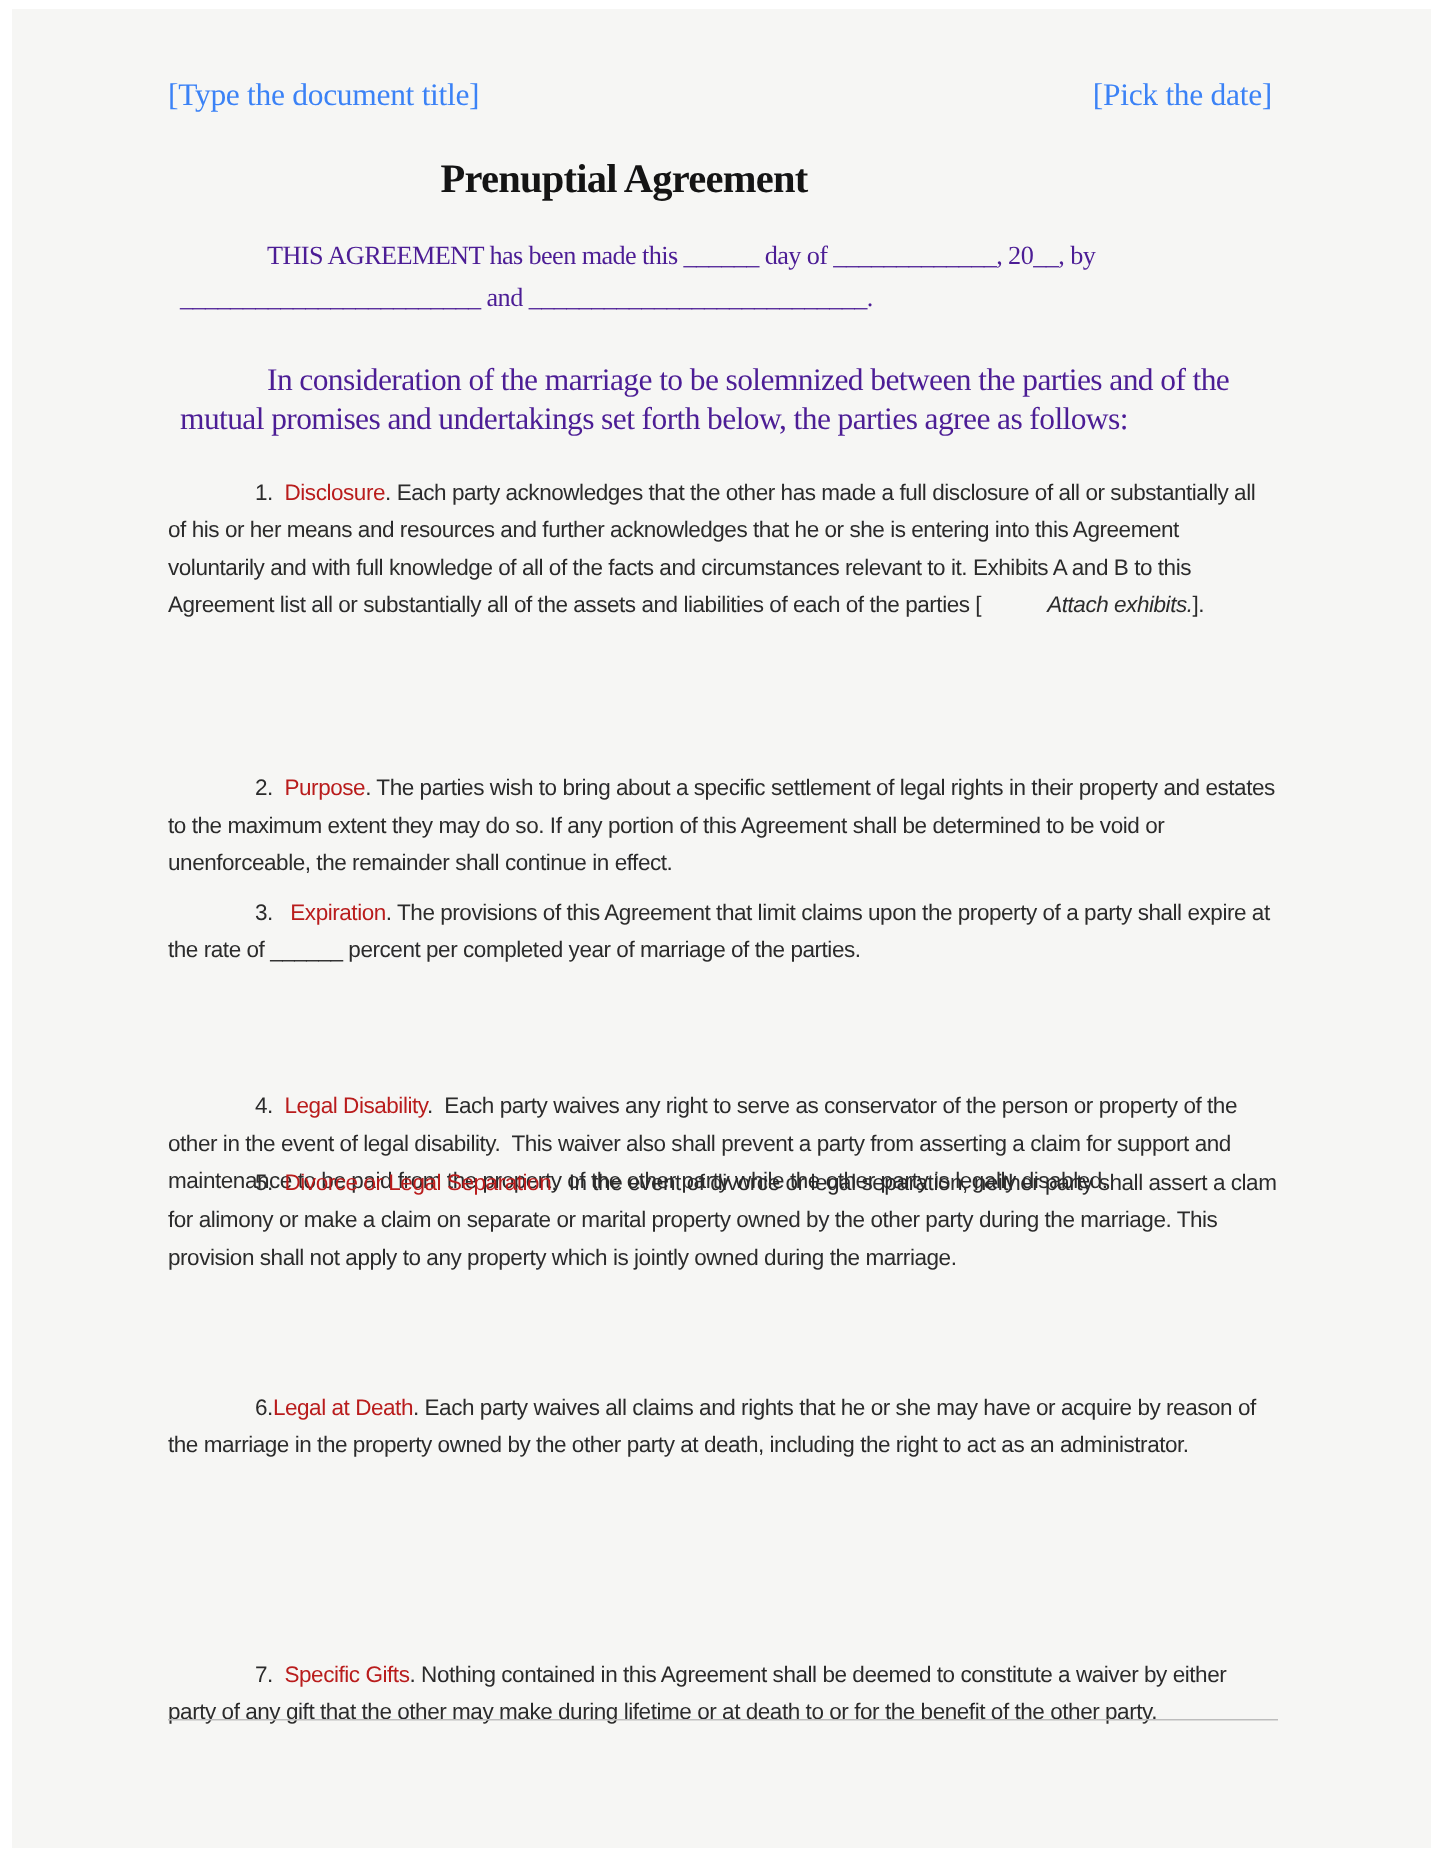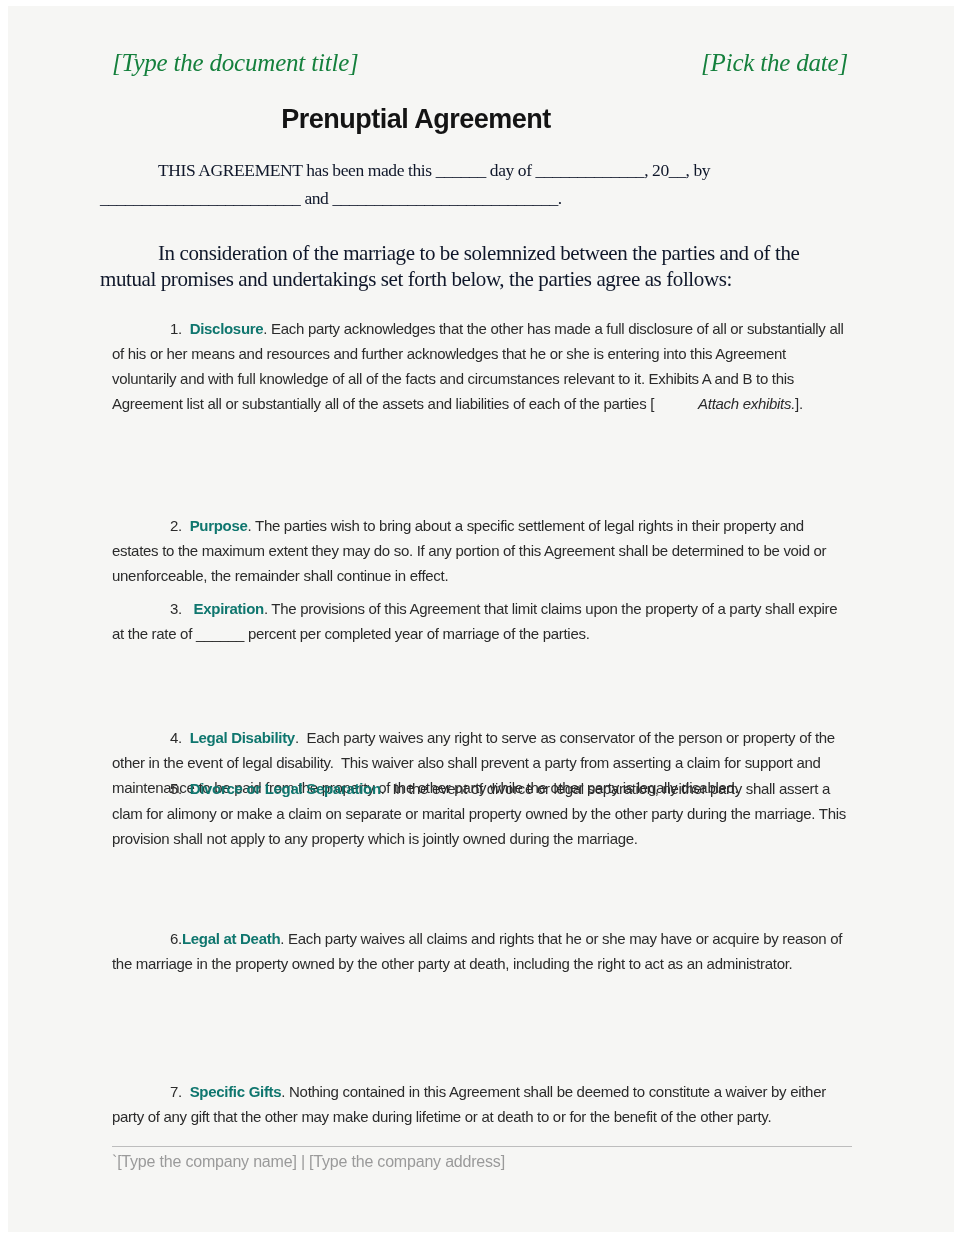--- a/index.html
+++ b/index.html
@@ -14,52 +14,52 @@
   .paper {
     position: absolute; left: 8px; top: 6px; right: 6px; bottom: 10px;
     background: #f6f6f4;
   }
   .canvas > *:not(.paper) { z-index: 1; }
 
   .header-row {
     position: absolute; top: 50px; left: 112px; right: 112px;
     display: flex; justify-content: space-between; align-items: flex-start;
     font-family: "Liberation Serif", serif;
-    font-size: 25px; line-height: 26px; color: #15803d; letter-spacing: -0.2px; font-style: italic;
+    font-size: 21px; line-height: 26px; color: #3b82f6; letter-spacing: -0.2px;
   }
   .header-row .ph { cursor: text; }
 
   .title {
     position: absolute; top: 102px; left: 0; width: 832px; margin: 0;
     text-align: center;
-    font-family: Liberation Sans, sans-serif;
+    font-family: Liberation Serif, serif;
     font-weight: 700; font-size: 27px; line-height: 34px;
     color: #141414; letter-spacing: -0.5px;
   }
 
   .serif {
-    position: absolute; left: 100px; width: 740px; margin: 0;
+    position: absolute; left: 120px; width: 740px; margin: 0;
     font-family: "Liberation Serif", serif;
-    color: #0f172a; letter-spacing: -0.4px;
+    color: #4c1d95; letter-spacing: -0.4px;
     white-space: pre-wrap;
   }
   .opening { top: 156px; font-size: 17.5px; line-height: 28px; text-indent: 58px; }
   .intro   { top: 240px; font-size: 21px; line-height: 26px; text-indent: 58px; }
 
   .sec {
     position: absolute; left: 112px; width: 740px; margin: 0;
     font-family: "Liberation Sans", sans-serif;
     font-size: 15px; line-height: 25px; color: #2b2b2b;
     letter-spacing: -0.3px; white-space: pre-wrap; text-indent: 58px;
   }
-  .sec b { font-weight: 700; color: #0f766e; }
+  .sec b { font-weight: 400; color: #b91c1c; }
   .sec i { font-style: italic; margin-left: 44px; }
   .s1 { top: 316px; } .s2 { top: 481px; margin-top: 32px; } .s3 { top: 596px; }
   .s4 { top: 725px; } .s5 { top: 776px; } .s6 { top: 926px; }
-  .s7 { top: 1079px; }
+  .s7 { top: 1104px; }
 
   .footer-rule {
     position: absolute; top: 1146px; left: 112px; width: 740px;
     height: 0; border-top: 1px solid #bdbdbd;
   }
   .footer {
     position: absolute; top: 1150px; left: 112px; margin: 0;
     font-family: "Liberation Sans", sans-serif;
     font-size: 16px; line-height: 24px; color: #9a9a9a;
     letter-spacing: -0.2px; white-space: pre-wrap;
@@ -92,14 +92,13 @@
   <p class="sec s4"><span>4.  </span><b>Legal Disability</b><span>.  Each party waives any right to serve as conservator of the person or property of the other in the event of legal disability.  This waiver also shall prevent a party from asserting a claim for support and maintenance to be paid from the property of the other party while the other party is legally disabled.</span></p>
 
   <p class="sec s5"><span>5.  </span><b>Divorce or Legal Separation</b><span>.  In the event of divorce or legal separation, neither party shall assert a clam for alimony or make a claim on separate or marital property owned by the other party during the marriage. This provision shall not apply to any property which is jointly owned during the marriage.</span></p>
 
   <p class="sec s6"><span>6.</span><b>Legal at Death</b><span>. Each party waives all claims and rights that he or she may have or acquire by reason of the marriage in the property owned by the other party at death, including the right to act as an administrator.</span></p>
 
   <p class="sec s7"><span>7.  </span><b>Specific Gifts</b><span>. Nothing contained in this Agreement shall be deemed to constitute a waiver by either party of any gift that the other may make during lifetime or at death to or for the benefit of the other party.</span></p>
 
   <div class="footer-rule"></div>
 
-  <p class="footer"><span class="ph">`[Type the company name]</span><span> | </span><span class="ph">[Type the company address]</span></p>
 </div>
 
 </body></html>

